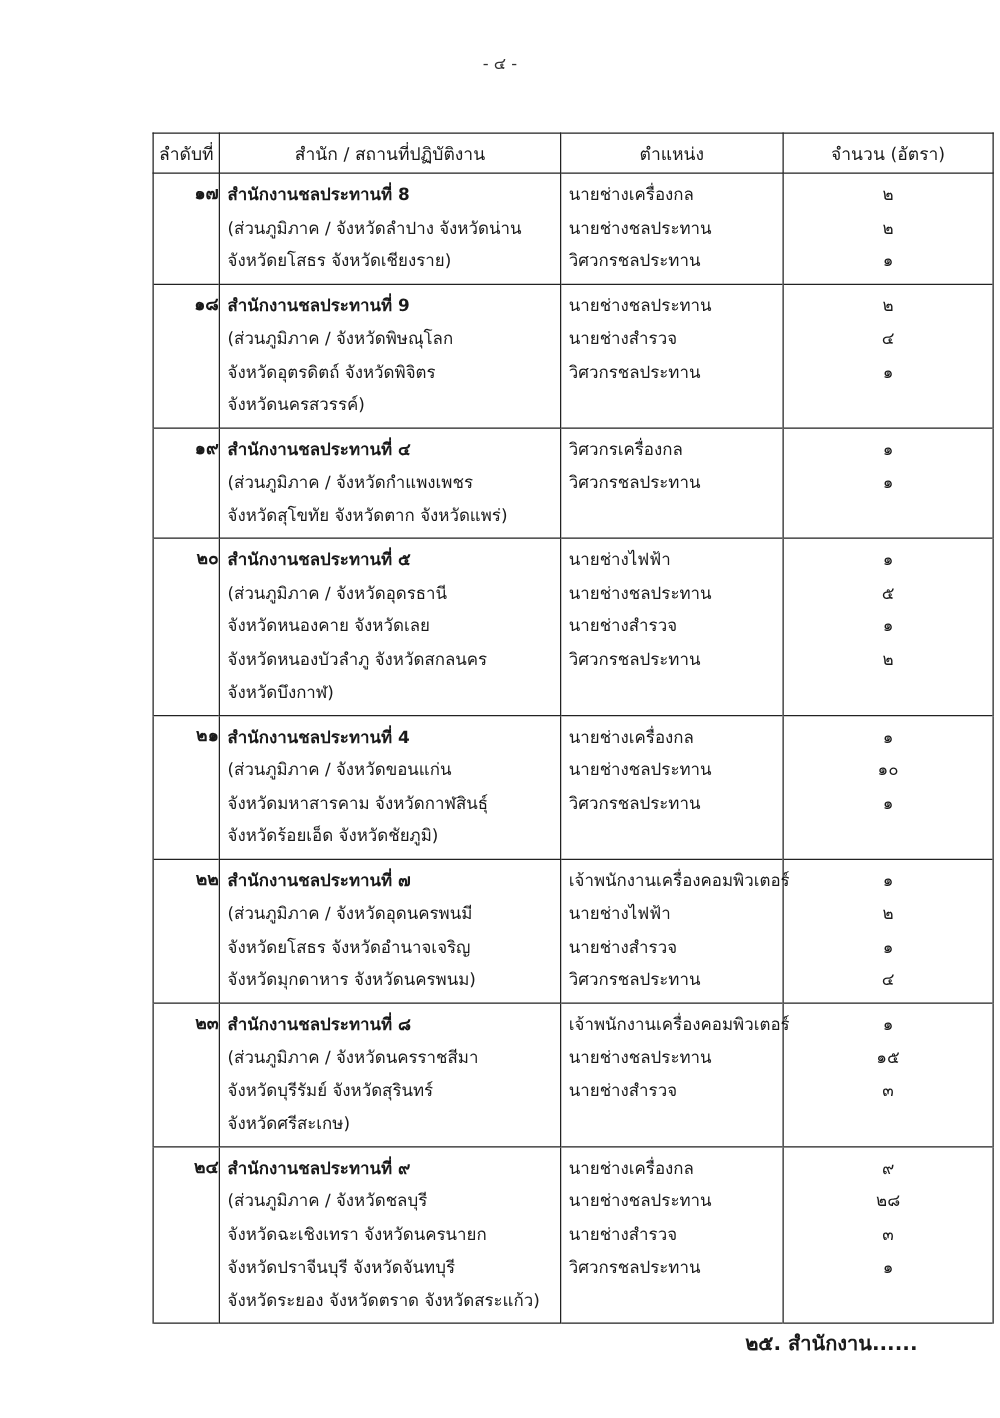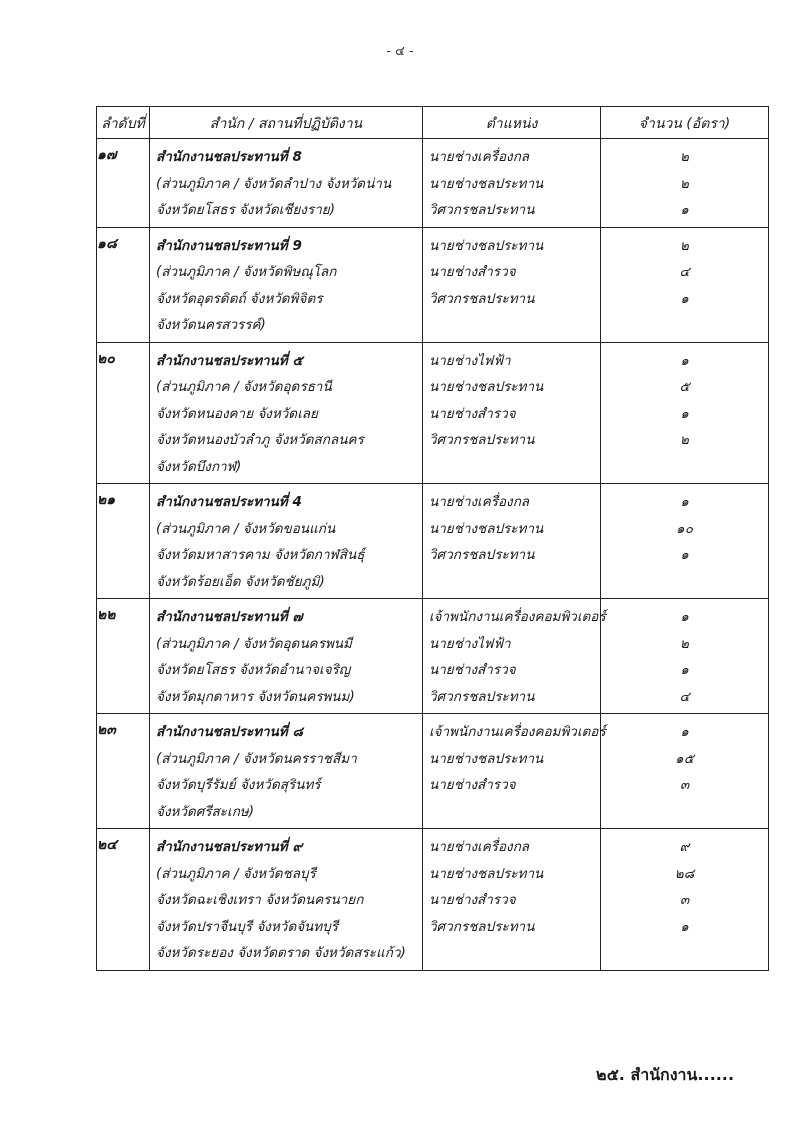--- a/index.html
+++ b/index.html
@@ -1,25 +1,25 @@
 <!DOCTYPE html>
 <html><head>
 <meta charset="utf-8">
 <style>
   html, body { margin: 0; padding: 0; background: #ffffff; }
   body { width: 800px; height: 1134px; position: relative; overflow: hidden;
          font-family: "DejaVu Sans", sans-serif; color: #1a1a1a; }
   .page-num { position: absolute; top: 40px; left: 0; width: 800px; text-align: center; font-size: 13px; color: #333; }
-  table.alloc { position: absolute; left: 96px; top: 106px; width: 672px; border-collapse: collapse; table-layout: fixed; font-style: italic; }
+  table.alloc { position: absolute; left: 122px; top: 106px; width: 672px; border-collapse: collapse; table-layout: fixed; }
   table.alloc th, table.alloc td { border-left: 1.5px solid #222; border-right: 1.5px solid #222; padding: 0; vertical-align: top; }
   table.alloc thead th { border: 1.5px solid #222; height: 31px; font-weight: normal; font-size: 14px; text-align: center; vertical-align: middle; }
   table.alloc tbody tr.group { border-top: 1.5px solid #222; }
   table.alloc tbody tr.group:last-child { border-bottom: 1.5px solid #222; }
   col.c-no { width: 53px; } col.c-office { width: 273px; } col.c-pos { width: 178px; } col.c-cnt { width: 168px; }
-  .no { text-align: left; font-size: 14px; font-weight: bold; padding-top: 4px !important; }
+  .no { text-align: right; font-size: 14px; font-weight: bold; padding-top: 4px !important; }
   .lines { padding: 4px 6px 4px 6px !important; }
   .line { height: 26.5px; line-height: 26.5px; font-size: 13.5px; white-space: nowrap; }
   .line.bold { font-weight: bold; }
   .cnt .line { text-align: center; }
   .footer { position: absolute; top: 1062px; right: 66px; font-size: 16px; font-weight: bold; }
 </style>
 </head>
 <body>
 
 <div class="page-num">- ๔ -</div>
@@ -71,20 +71,36 @@
           <div class="line">นายช่างสำรวจ</div>
           <div class="line">วิศวกรชลประทาน</div>
         </td>
         <td class="lines cnt">
           <div class="line">๒</div>
           <div class="line">๔</div>
           <div class="line">๑</div>
         </td>
       </tr>
       <tr class="group">
+        <td class="no">๑๙</td>
+        <td class="lines office">
+          <div class="line bold">สำนักงานชลประทานที่ ๔</div>
+          <div class="line">(ส่วนภูมิภาค / จังหวัดกำแพงเพชร</div>
+          <div class="line">จังหวัดสุโขทัย จังหวัดตาก จังหวัดแพร่)</div>
+        </td>
+        <td class="lines pos">
+          <div class="line">วิศวกรเครื่องกล</div>
+          <div class="line">วิศวกรชลประทาน</div>
+        </td>
+        <td class="lines cnt">
+          <div class="line">๑</div>
+          <div class="line">๑</div>
+        </td>
+      </tr>
+      <tr class="group">
         <td class="no">๒๐</td>
         <td class="lines office">
           <div class="line bold">สำนักงานชลประทานที่ ๕</div>
           <div class="line">(ส่วนภูมิภาค / จังหวัดอุดรธานี</div>
           <div class="line">จังหวัดหนองคาย จังหวัดเลย</div>
           <div class="line">จังหวัดหนองบัวลำภู จังหวัดสกลนคร</div>
           <div class="line">จังหวัดบึงกาฬ)</div>
         </td>
         <td class="lines pos">
           <div class="line">นายช่างไฟฟ้า</div>

